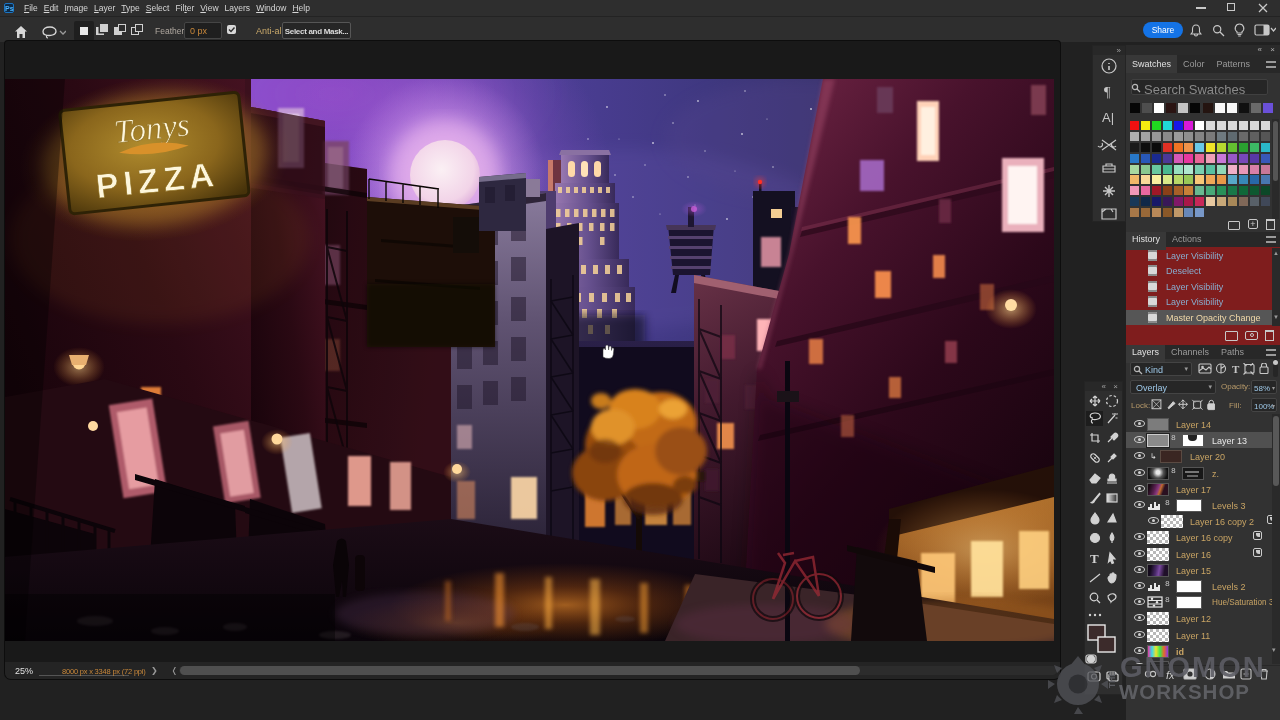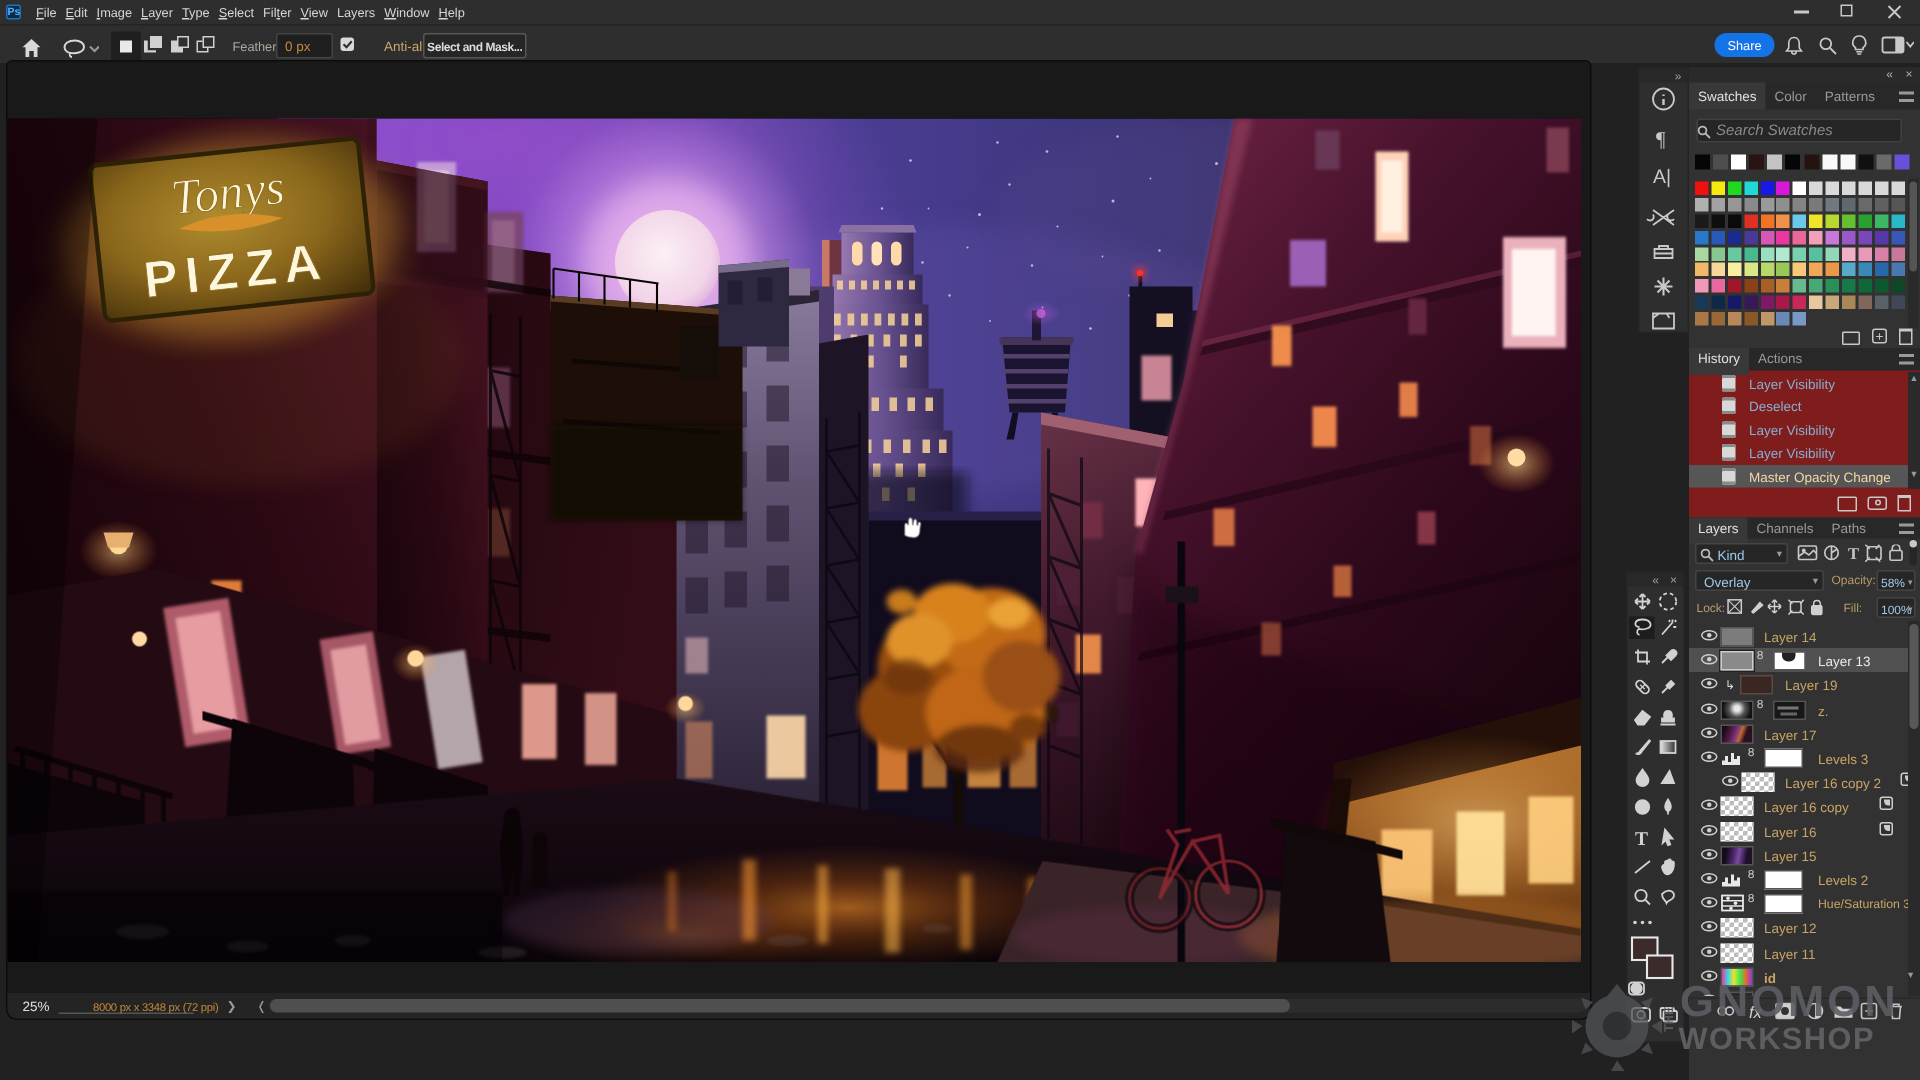--- a/index.html
+++ b/index.html
@@ -802,21 +802,21 @@
         <span class="abs" style="right:5px;top:0">×</span>
     </div>
 
     <div class="abs" style="left:0;top:10px;width:154px;height:177px;background:#323232">
       <div class="tabbar"><span class="tab sel">Swatches</span><span class="tab">Color</span><span class="tab">Patterns</span><div class="hamb"></div></div>
       <div class="abs" style="left:5px;top:24px;width:137px;height:16px;background:#262626;border:1px solid #404040;border-radius:2px">
         <svg class="abs" style="left:-1px;top:3px" width="10" height="10" viewBox="0 0 10 10">
             <circle cx="4" cy="4" r="2.6" fill="none" stroke="#b8b8b8" stroke-width="1.2"></circle>
             <path d="M6 6 L9 9" stroke="#b8b8b8" stroke-width="1.2"></path>
           </svg>
-        <span style="position:absolute;left:12px;top:2px;font-style:italic;color:#8a8a8a;font-size:10px">Search Swatches</span>
+        <span style="position:absolute;left:12px;top:2px;color:#8a8a8a;font-size:13px">Search Swatches</span>
       </div>
       <div id="swrecent" class="abs" style="left:4px;top:48px;width:146px;height:12px">
           <i class="sw r" style="left:0px;background:#060606"></i>
           <i class="sw r" style="left:12px;background:#4e4e4e"></i>
           <i class="sw r" style="left:24px;background:#ffffff"></i>
           <i class="sw r" style="left:36px;background:#2a1412"></i>
           <i class="sw r" style="left:48px;background:#c4c4c4"></i>
           <i class="sw r" style="left:60px;background:#060606"></i>
           <i class="sw r" style="left:73px;background:#241410"></i>
           <i class="sw r" style="left:85px;background:#f8f8f8"></i>
@@ -1049,21 +1049,21 @@
             <span class="llink" style="left:45px">8</span>
             <span class="lthumb" style="left:56px;background:linear-gradient(#fff,#fff);border:1px solid #555">
               <span style="position:absolute;left:5px;top:0;width:9px;height:6px;background:#222;border-radius:0 0 4px 4px"></span>
             </span>
             <span class="lname" style="left:86px;color:#e8e8e8">Layer 13</span>
           </div>
           <div class="lrow" style="top:34px;">
             <span class="eye"></span>
             <span style="position:absolute;left:24px;top:4px;color:#ddd;font-size:8px">↳</span>
             <span class="lthumb" style="left:34px;background:#3a2622;border:1px solid #5a4a42"></span>
-            <span class="lname" style="left:64px;color:#c8a464">Layer 19</span>
+            <span class="lname" style="left:64px;color:#c8a464">Layer 20</span>
           </div>
           <div class="lrow" style="top:51px;">
             <span class="eye"></span>
             <span class="lthumb" style="background:radial-gradient(circle at 50% 40%,#e8e8e8 15%,#555 45%,#111 80%);border:1px solid #555"></span>
             <span class="llink" style="left:45px">8</span>
             <span class="lthumb" style="left:56px;background:#181818;border:1px solid #555">
               <span style="position:absolute;left:2px;top:3px;width:14px;height:2px;background:#777"></span>
               <span style="position:absolute;left:4px;top:7px;width:11px;height:2px;background:#666"></span>
             </span>
             <span class="lname" style="left:86px;color:#c8a464">z.</span>

